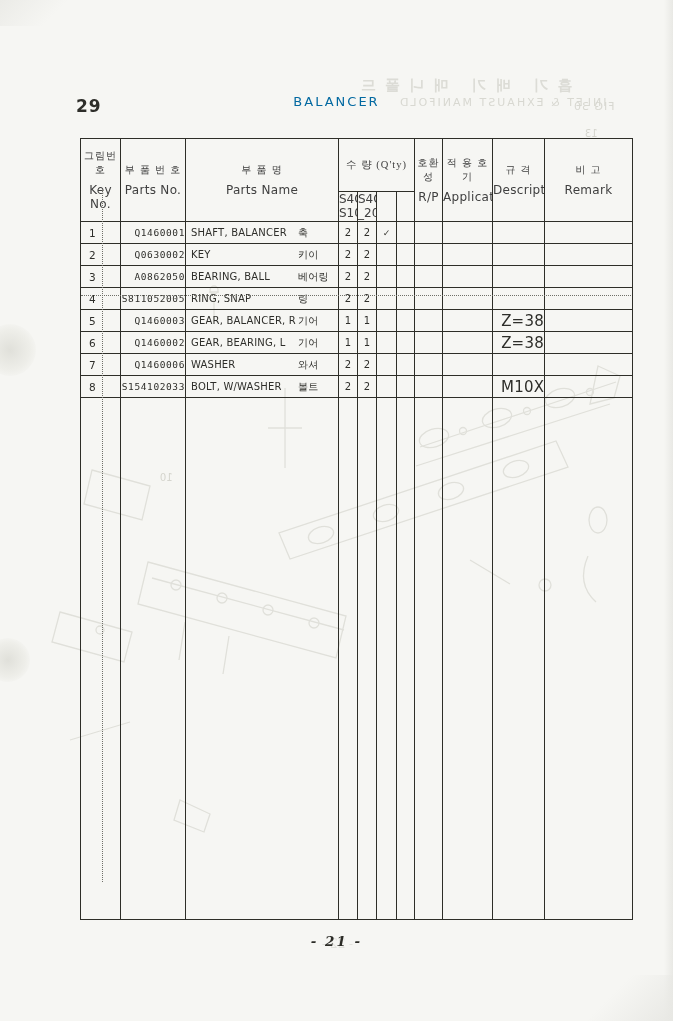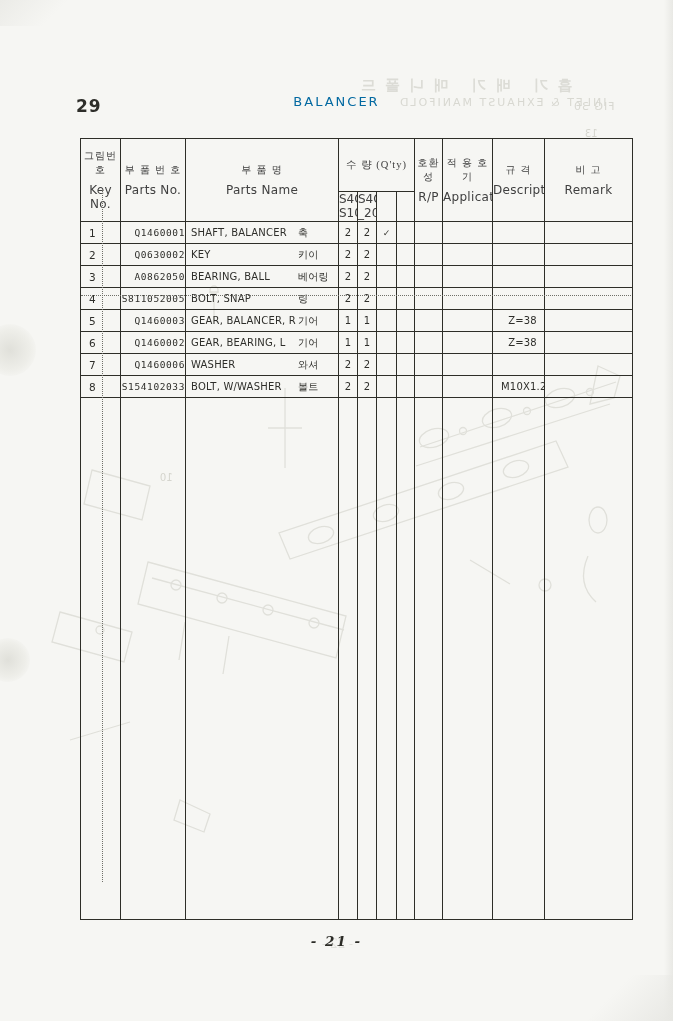--- a/index.html
+++ b/index.html
@@ -52,21 +52,21 @@
   td.c-key{text-align:left;padding-left:8px;font-size:10.5px;}
   td.c-pno{text-align:right;font-family:"DejaVu Sans Mono","Liberation Mono",monospace;
            font-size:9.5px;letter-spacing:.6px;}
   td.c-name{position:relative;text-align:left;padding-left:5px;font-size:10px;
             letter-spacing:.2px;margin-left:28px;}
   td.c-name .nm-ko{position:absolute;left:112px;top:50%;transform:translateY(-50%);
                    font-size:10px;}
   td.c-q{text-align:center;font-size:10px;}
   td.c-q .chk{font-size:9px;color:#3a3a34;}
   td.c-rp,td.c-app,td.c-remark{text-align:center;font-size:9.5px;}
-  td.c-desc{text-align:center;font-size:10px;letter-spacing:.2px;padding-left:8px;}
+  td.c-desc{text-align:center;font-size:15px;letter-spacing:.2px;padding-left:8px;}
   tr.filler td{height:521px;}
 
   
   .dot-v{position:absolute;left:102px;top:190px;height:692px;width:0;
          border-left:1px dotted #6f6f68;}
   .dot-h{position:absolute;left:81px;top:295px;width:550px;height:0;
          border-top:1px dotted #6f6f68;}
 
   .footer-page{position:absolute;left:0;right:0;top:933px;text-align:center;
                font-family:"DejaVu Serif","Liberation Serif",serif;font-style:italic;
@@ -235,21 +235,21 @@
           <td class="c-q"></td>
           <td class="c-q"></td>
           <td class="c-rp"></td>
           <td class="c-app"></td>
           <td class="c-desc"></td>
           <td class="c-remark"></td>
         </tr>
         <tr class="body-row">
           <td class="c-key">4</td>
           <td class="c-pno">S811052005</td>
-          <td class="c-name"><span class="nm-en">BOLT,  SNAP</span><span class="nm-ko">링</span></td>
+          <td class="c-name"><span class="nm-en">RING,  SNAP</span><span class="nm-ko">링</span></td>
           <td class="c-q">2</td>
           <td class="c-q">2</td>
           <td class="c-q"></td>
           <td class="c-q"></td>
           <td class="c-rp"></td>
           <td class="c-app"></td>
           <td class="c-desc"></td>
           <td class="c-remark"></td>
         </tr>
         <tr class="body-row">

